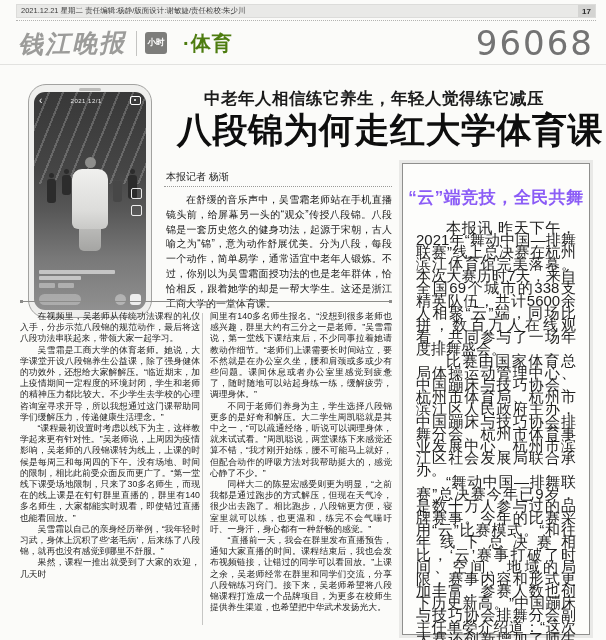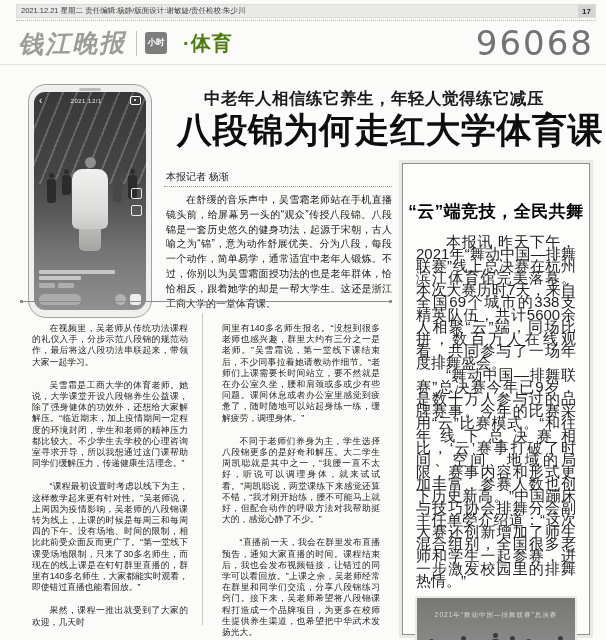--- a/index.html
+++ b/index.html
@@ -75,29 +75,29 @@
   .byline-rule{position:absolute;left:164px;top:186px;width:228px;border-top:1px dotted #9a9a98;}
   .intro{position:absolute;left:166px;top:193px;width:226px;font-size:10px;line-height:14.8px;
     text-align:justify;color:#161616;text-indent:2em;}
   .lead-divider{position:absolute;left:20px;top:301px;width:372px;height:1px;background:#8c8c8a;}
   .lead-divider::before,.lead-divider::after{content:"";position:absolute;top:-1px;width:3px;height:3px;background:#8c8c8a;}
   .lead-divider::before{left:0;}
   .lead-divider::after{right:0;}
   
   .col{position:absolute;top:311px;height:330px;overflow:hidden;font-size:8.8px;line-height:11.2px;
     text-align:justify;color:#1e1e1e;}
-  .col p{margin:12px;text-indent:2em;}
+  .col p{margin:0;text-indent:2em;}
   .col p.cont{text-indent:0;}
   .col-left{left:20px;width:180px;}
   .col-mid{left:210px;width:182px;}
   .v-rule{position:absolute;left:202px;top:313px;height:312px;width:1px;background:#c6c6c4;}
   
   .sidebar{position:absolute;left:402px;top:163px;width:188px;height:472px;box-sizing:border-box;
     background:#fdfdfb;border:1px solid #8f8f8d;box-shadow:0 0 0 3px #e9e9e7;}
-  .sb-title{margin-top:36px;text-align:center;font-size:17px;font-weight:900;color:#000000;letter-spacing:.5px;}
+  .sb-title{margin-top:22px;text-align:center;font-size:17px;font-weight:900;color:#8b5cf6;letter-spacing:.5px;}
   .sb-body{margin:13px 13px 0;font-size:15px;line-height:12.1px;text-align:justify;color:#1e1e1e;}
   .sb-body p{margin:0;text-indent:2em;}
   .sb-byline{margin:3px 13px 0;text-align:right;font-size:9px;color:#1e1e1e;}
   .sb-photo{margin:9px auto 0;width:162px;height:112px;background:#eaeae8;padding:2px;box-sizing:border-box;}
   .photo-inner{position:relative;width:100%;height:100%;overflow:hidden;
     background:linear-gradient(180deg,#787876 0%,#8a8a88 46%,#b3b1ad 47%,#c6c4c0 78%,#b5b3af 100%);}
   .photo-inner::after{content:"";position:absolute;left:0;right:0;bottom:0;height:53%;
     background:repeating-linear-gradient(0deg,rgba(0,0,0,.07) 0 1px,transparent 1px 7px);}
   .photo-banner{position:absolute;top:13px;left:0;right:0;text-align:center;
     font-size:6.5px;color:#dadad8;letter-spacing:1px;}
@@ -170,34 +170,36 @@
 <div class="headline">八段锦为何走红大学体育课</div>
 <div class="byline">本报记者 杨渐</div>
 <div class="byline-rule"></div>
 <div class="intro">在舒缓的音乐声中，吴雪霜老师站在手机直播镜头前，给屏幕另一头的“观众”传授八段锦。八段锦是一套历史悠久的健身功法，起源于宋朝，古人喻之为“锦”，意为动作舒展优美。分为八段，每段一个动作，简单易学，通常适宜中老年人锻炼。不过，你别以为吴雪霜面授功法的也是老年群体，恰恰相反，跟着她学的却是一帮大学生。这还是浙江工商大学的一堂体育课。</div>
 <div class="lead-divider"></div>
 
 <div class="col col-left">
   <p>在视频里，吴老师从传统功法课程的礼仪入手，分步示范八段锦的规范动作，最后将这八段功法串联起来，带领大家一起学习。</p>
   <p>吴雪霜是工商大学的体育老师。她说，大学课堂开设八段锦养生公益课，除了强身健体的功效外，还想给大家解解压。“临近期末，加上疫情期间一定程度的环境封闭，学生和老师的精神压力都比较大。不少学生去学校的心理咨询室寻求开导，所以我想通过这门课帮助同学们缓解压力，传递健康生活理念。”</p>
   <p>“课程最初设置时考虑以线下为主，这样教学起来更有针对性。”吴老师说，上周因为疫情影响，吴老师的八段锦课转为线上，上课的时候是每周三和每周四的下午。没有场地、时间的限制，相比此前受众面反而更广了。“第一堂线下课受场地限制，只来了30多名师生，而现在的线上课是在钉钉群里直播的，群里有140多名师生，大家都能实时观看，即使错过直播也能看回放。”</p>
+  <p>吴雪霜以自己的亲身经历举例，“我年轻时习武，身体上沉积了些‘老毛病’，后来练了八段锦，就再也没有感觉到哪里不舒服。”</p>
   <p>果然，课程一推出就受到了大家的欢迎，几天时</p>
-  <p>吴雪霜以自己的亲身经历举例，“我年轻时习武，身体上沉积了些‘老毛病’，后来练了八段锦，就再也没有感觉到哪里不舒服。”</p>
 </div>
 <div class="v-rule"></div>
 <div class="col col-mid">
   <p class="cont">间里有140多名师生报名。“没想到很多老师也感兴趣，群里大约有三分之一是老师。”吴雪霜说，第一堂线下课结束后，不少同事拉着她请教动作细节。“老师们上课需要长时间站立，要不然就是在办公室久坐，腰和肩颈或多或少有些问题。课间休息或者办公室里感觉到疲惫了，随时随地可以站起身练一练，缓解疲劳，调理身体。”</p>
-  <p>不同于老师们养身为主，学生选择八段锦更多的是好奇和解压。大二学生周凯聪就是其中之一，“我腰一直不太好，听说可以调理身体，就来试试看。”周凯聪说，两堂课练下来感觉还算不错，“我才刚开始练，腰不可能马上就好，但配合动作的呼吸方法对我帮助挺大的，感觉心静了不少。”</p>
+  <p>不同于老师们养身为主，学生选择八段锦更多的是好奇和解压。大二学生周凯聪就是其中之一，“可以疏通经络，听说可以调理身体，就来试试看。”周凯聪说，两堂课练下来感觉还算不错，“我才刚开始练，腰不可能马上就好，但配合动作的呼吸方法对我帮助挺大的，感觉心静了不少。”</p>
+  <p>同样大二的陈昱宏感受则更为明显，“之前我都是通过跑步的方式解压，但现在天气冷，很少出去跑了。相比跑步，八段锦更方便，寝室里就可以练，也更温和，练完不会气喘吁吁、一身汗，身心都有一种舒畅的感觉。”</p>
   <p>“直播前一天，我会在群里发布直播预告，通知大家直播的时间。课程结束后，我也会发布视频链接，让错过的同学可以看回放。”上课之余，吴老师经常在群里和同学们交流，分享八段锦练习窍门。接下来，吴老师希望将八段锦课程打造成一个品牌项目，为更多在校师生提供养生渠道，也希望把中华武术发扬光大。</p>
 </div>
 
 <div class="sidebar">
   <div class="sb-title">“云”端竞技，全民共舞</div>
   <div class="sb-body">
     <p>本报讯 昨天下午，2021年“舞动中国—排舞联赛”线上总决赛在杭州滨江体育馆完美落幕。本次大赛历时7天，来自全国69个城市的338支精英队伍，共计5600余人相聚“云”端，同场比拼，数百万人在线观看，共同参与了一场年度排舞盛会。</p>
+    <p>比赛由国家体育总局体操运动管理中心、中国蹦床与技巧协会、杭州市体育局、杭州市滨江区人民政府主办，中国蹦床与技巧协会排舞分会、杭州市体育事业发展中心、杭州市滨江区社会发展局联合承办。</p>
     <p>“舞动中国—排舞联赛”总决赛今年已9岁，是数十万人参与过的品牌赛事。今年的比赛采用“云”比赛模式。“和往年线下总决赛相比，‘云’赛事打破了时间、空间、地域的局限，赛事内容和形式更加丰富，参赛人数也创下历史新高。”中国蹦床与技巧协会排舞分会副主任单嫈介绍道：“这次大赛还创新增加了师生混合组别，全国很多老师和学生一起参赛，进一步激发校园里的排舞热情。”</p>
   </div>
   <div class="sb-photo">
     <div class="photo-inner">
       <div class="photo-banner">2021年“舞动中国—排舞联赛”总决赛</div>
       <div class="dancers">
         <span class="dancer"></span>
         <span class="dancer"></span>
         <span class="dancer"></span>
         <span class="dancer"></span>

